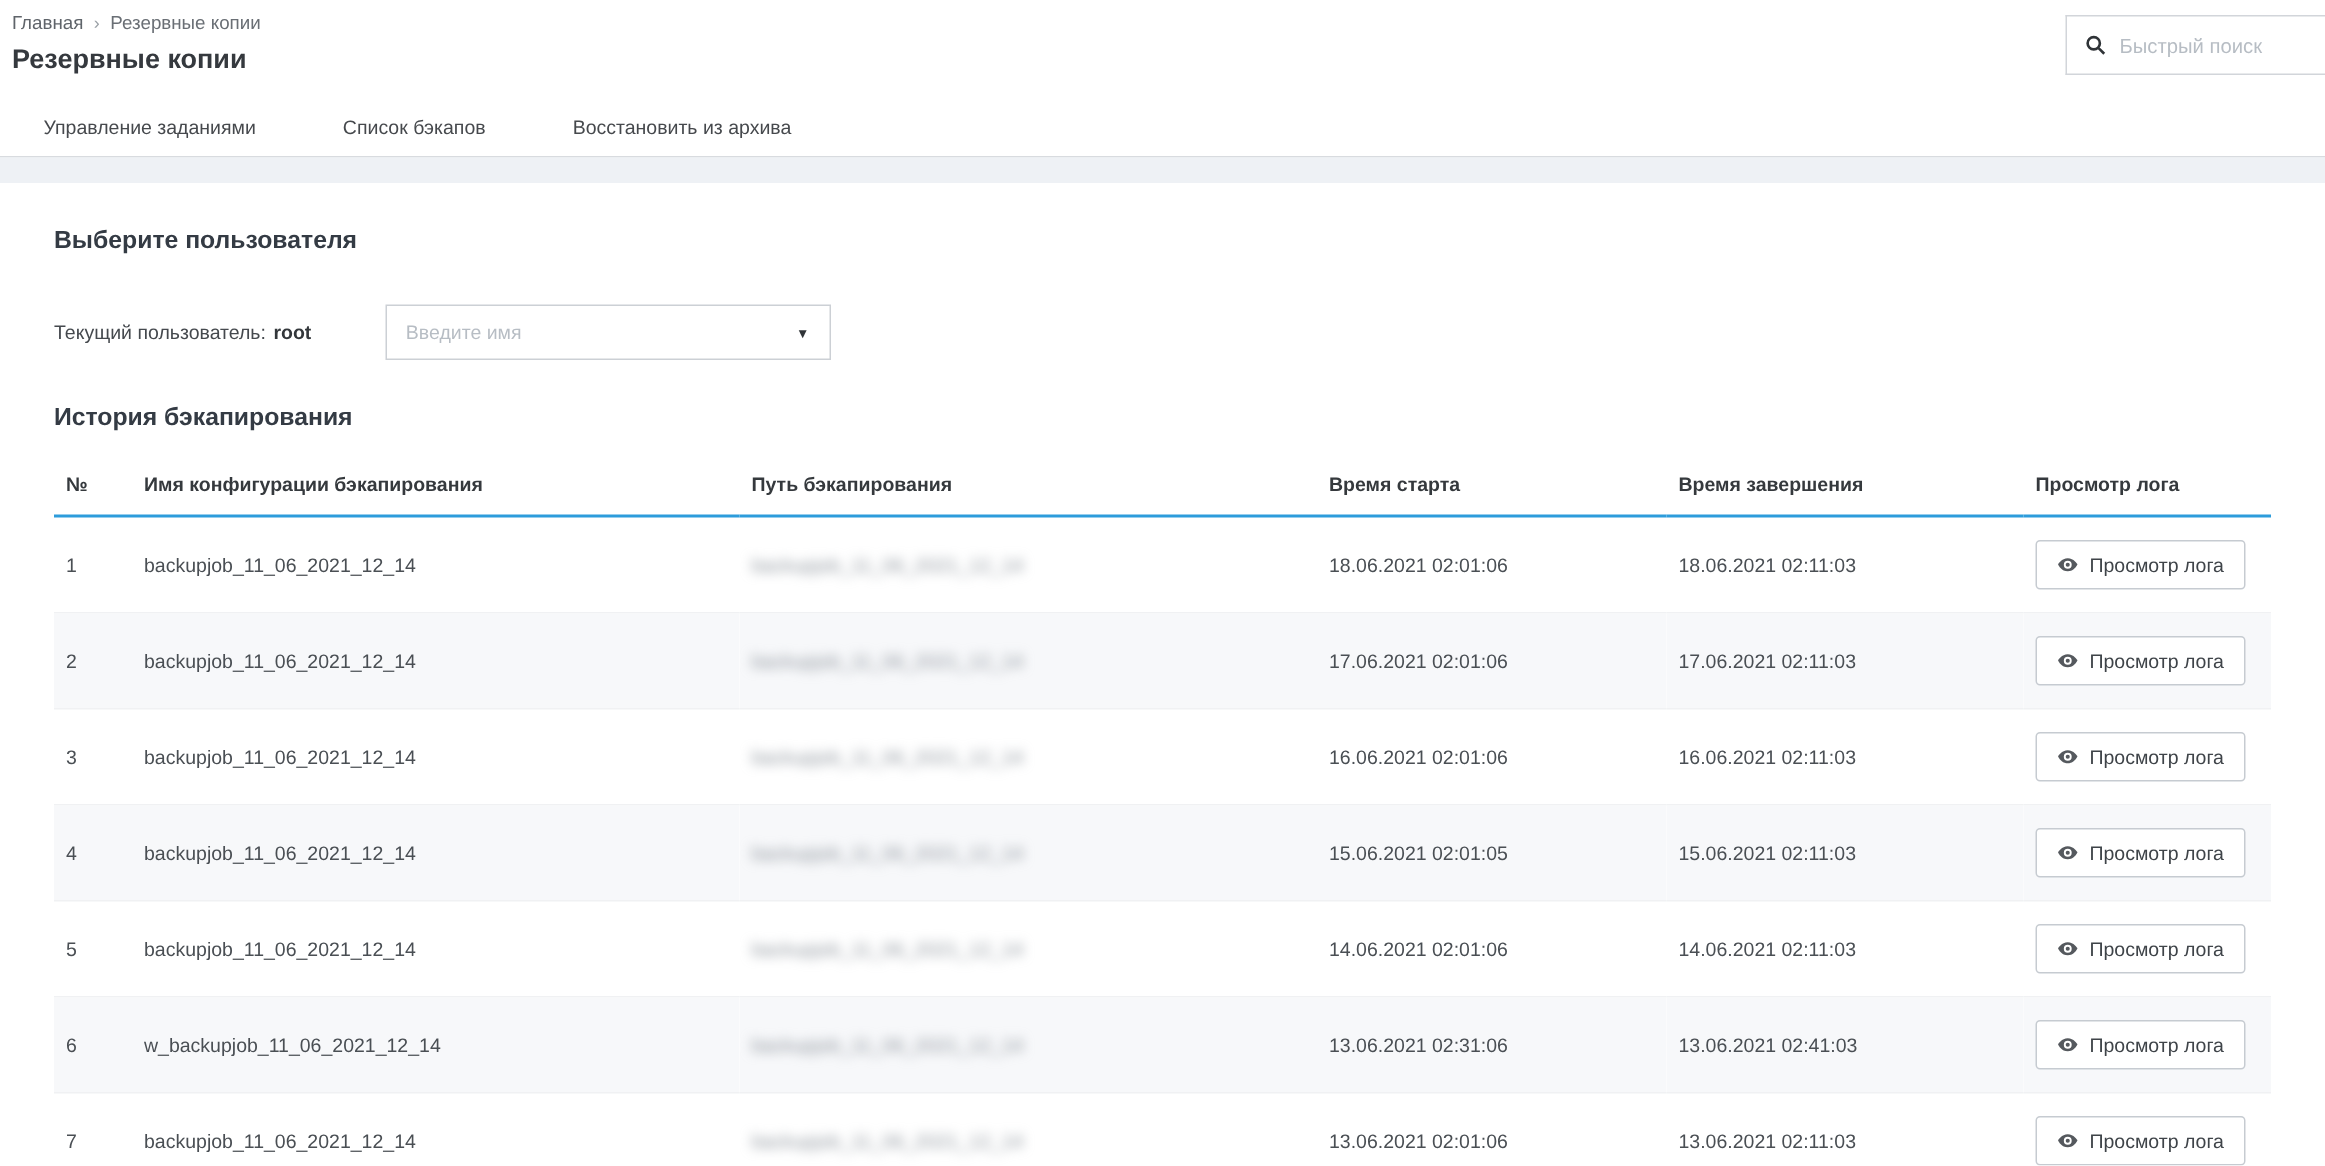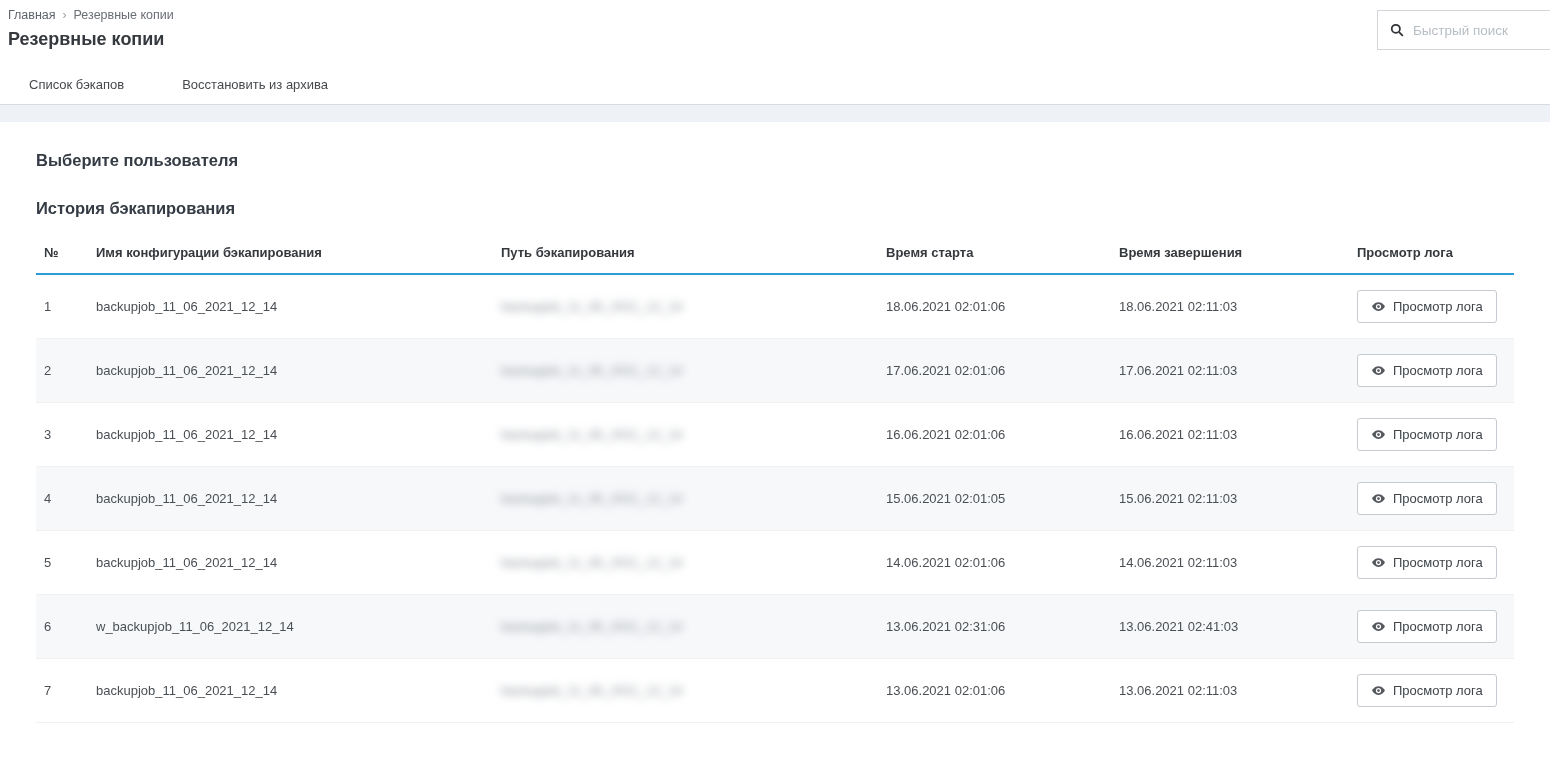--- a/index.html
+++ b/index.html
@@ -125,30 +125,39 @@
       <svg viewBox="0 0 24 24" fill="none" stroke="currentColor" stroke-width="3">
           <circle cx="10" cy="10" r="7"></circle>
           <line x1="15.5" y1="15.5" x2="22" y2="22"></line>
         </svg>
     </span>
     <input type="text" placeholder="Быстрый поиск" style="">
   </div>
 </div>
 
 <div class="tabs" id="tabs">
+    <div class="tab">Управление заданиями</div>
     <div class="tab">Список бэкапов</div>
     <div class="tab">Восстановить из архива</div>
   </div>
 
 <div class="band"></div>
 
 <div class="content">
 
   <h2 class="section-heading">Выберите пользователя</h2>
 
+  <div class="user-row">
+    <span>Текущий пользователь:</span>
+    <span class="current-user">root</span>
+    <div class="select">
+      <span class="ph">Введите имя</span>
+      <span class="arrow">▼</span>
+    </div>
+  </div>
 
   <h2 class="section-heading">История бэкапирования</h2>
 
   <table class="history">
     <colgroup>
       <col class="col-num">
         <col class="col-conf">
         <col class="col-path">
       <col class="col-start">
         <col class="col-end">

